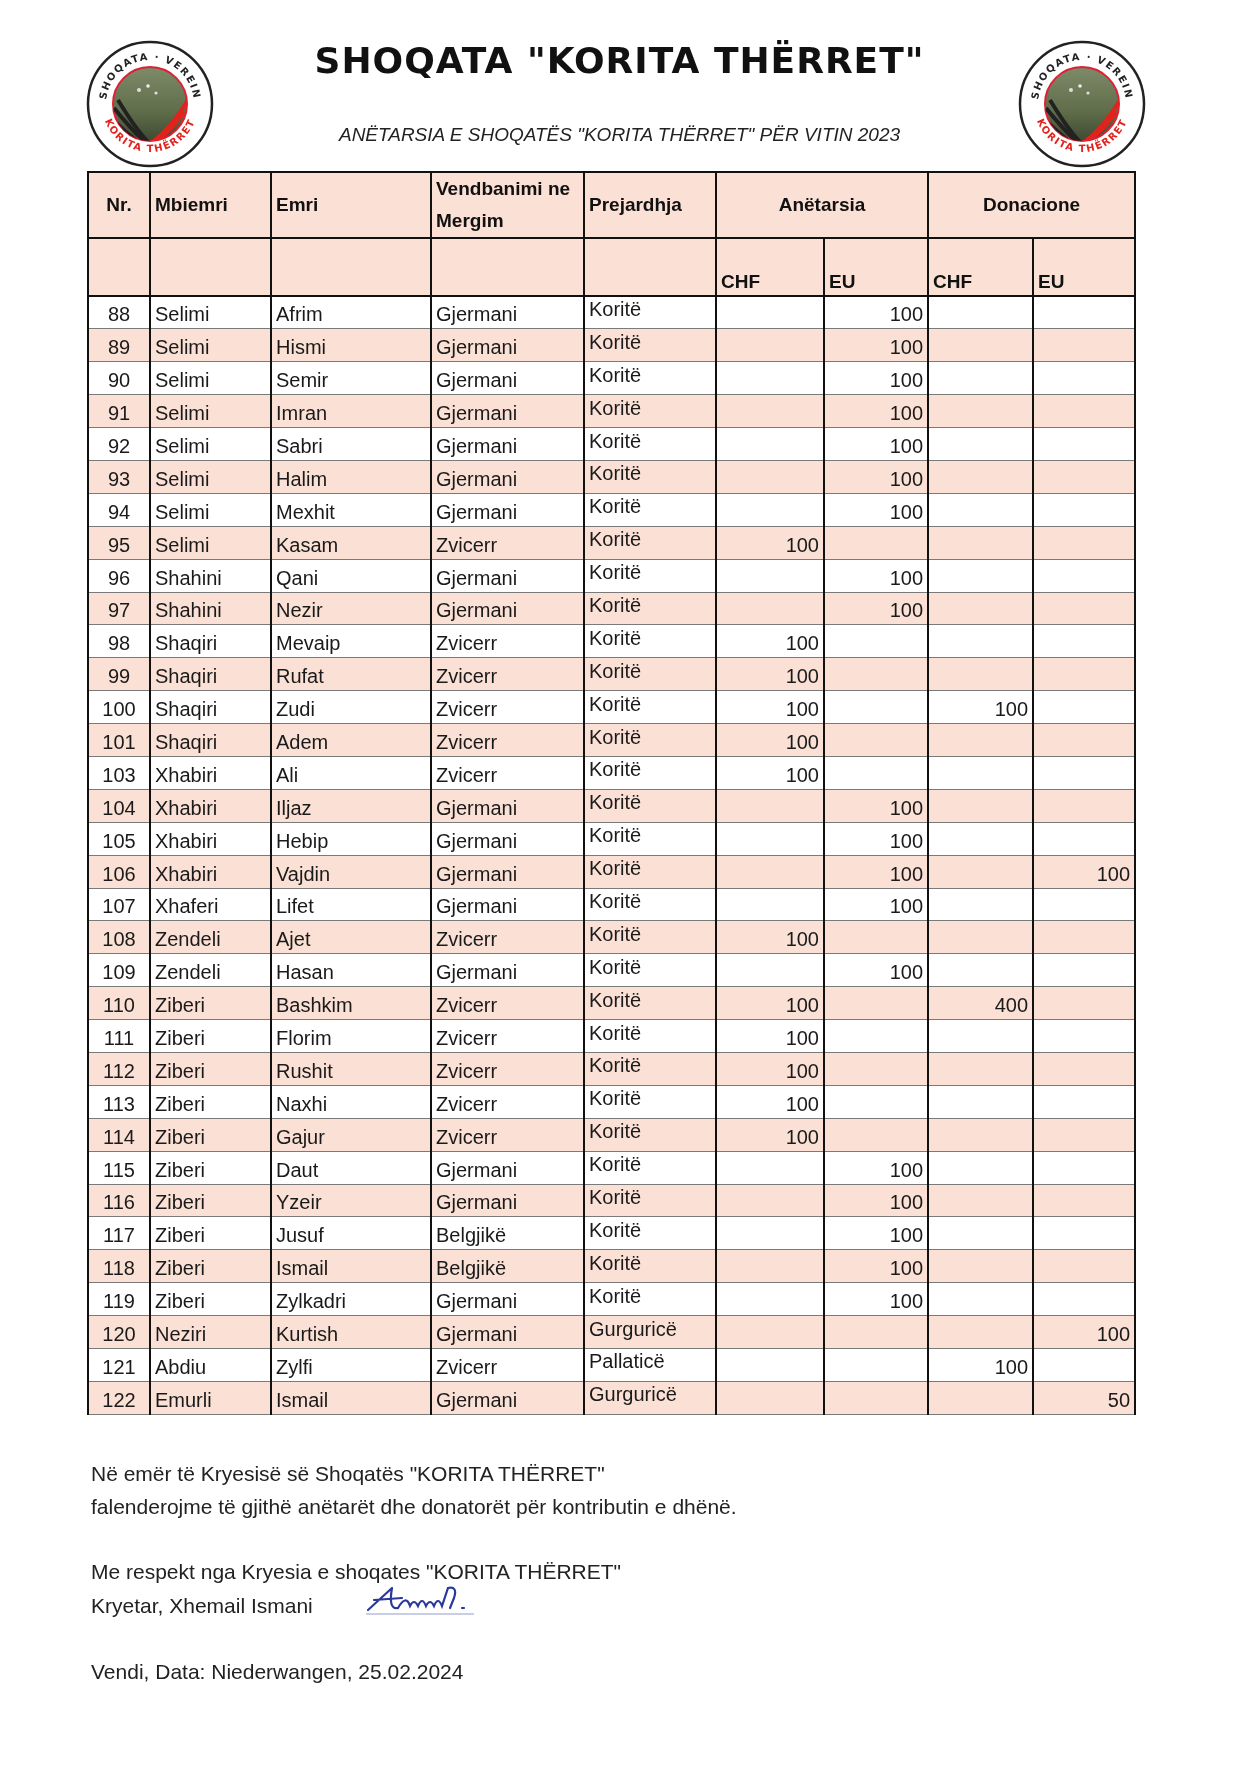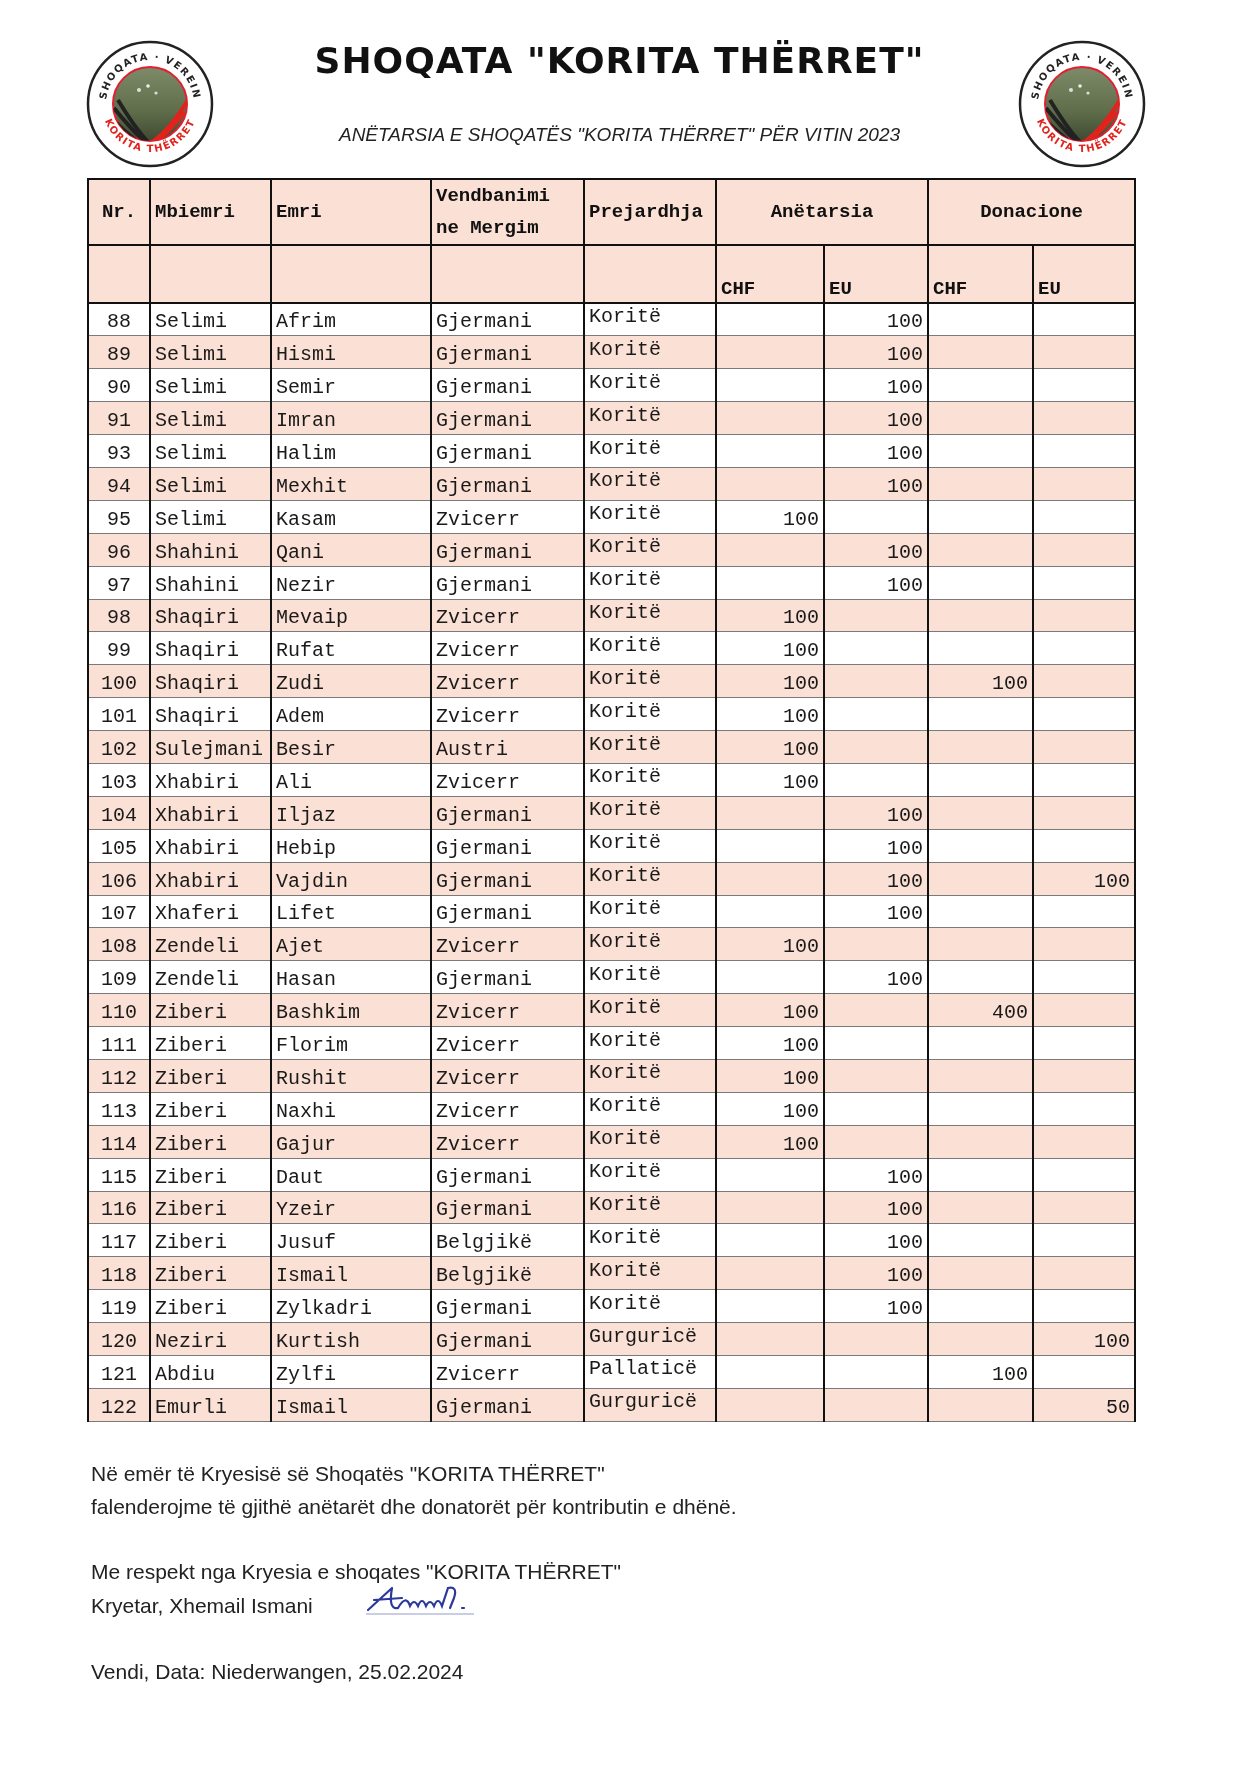--- a/index.html
+++ b/index.html
@@ -13,23 +13,23 @@
   .title {
     position: absolute; left: 0; width: 1239px; top: 40px; text-align: center;
     font-family: "DejaVu Sans", sans-serif; font-weight: bold; font-size: 36px; letter-spacing: 1px; color: #111;
   }
   .subtitle {
     position: absolute; left: 0; width: 1239px; top: 124px; text-align: center;
     font-family: "Liberation Sans", sans-serif; font-style: italic; font-size: 19px; color: #222;
   }
 
   table.members {
-    position: absolute; left: 87px; top: 178px; width: 1047px;
+    position: absolute; left: 87px; top: 171px; width: 1047px;
     border-collapse: collapse; table-layout: fixed;
-    font-family: Liberation Mono, monospace; font-size: 20px; padding-left: 36px;
+    font-family: Liberation Sans, sans-serif; font-size: 20px; padding-left: 36px;
   }
   table.members col.c-nr { width: 62px; }
   table.members col.c-mb { width: 121px; }
   table.members col.c-em { width: 160px; }
   table.members col.c-vb { width: 153px; }
   table.members col.c-pr { width: 132px; }
   table.members col.c-a1 { width: 108px; }
   table.members col.c-a2 { width: 104px; }
   table.members col.c-d1 { width: 105px; }
   table.members col.c-d2 { width: 102px; }
@@ -200,20 +200,31 @@
         <td>Selimi</td>
         <td>Imran</td>
         <td>Gjermani</td>
         <td class="origin">Koritë</td>
         <td class="amt"></td>
         <td class="amt">100</td>
         <td class="amt"></td>
         <td class="amt"></td>
       </tr>
       <tr>
+        <td class="num">92</td>
+        <td>Selimi</td>
+        <td>Sabri</td>
+        <td>Gjermani</td>
+        <td class="origin">Koritë</td>
+        <td class="amt"></td>
+        <td class="amt">100</td>
+        <td class="amt"></td>
+        <td class="amt"></td>
+      </tr>
+      <tr>
         <td class="num">93</td>
         <td>Selimi</td>
         <td>Halim</td>
         <td>Gjermani</td>
         <td class="origin">Koritë</td>
         <td class="amt"></td>
         <td class="amt">100</td>
         <td class="amt"></td>
         <td class="amt"></td>
       </tr>
@@ -292,31 +303,20 @@
         <td class="amt">100</td>
         <td class="amt"></td>
         <td class="amt">100</td>
         <td class="amt"></td>
       </tr>
       <tr>
         <td class="num">101</td>
         <td>Shaqiri</td>
         <td>Adem</td>
         <td>Zvicerr</td>
-        <td class="origin">Koritë</td>
-        <td class="amt">100</td>
-        <td class="amt"></td>
-        <td class="amt"></td>
-        <td class="amt"></td>
-      </tr>
-      <tr>
-        <td class="num">102</td>
-        <td>Sulejmani</td>
-        <td>Besir</td>
-        <td>Austri</td>
         <td class="origin">Koritë</td>
         <td class="amt">100</td>
         <td class="amt"></td>
         <td class="amt"></td>
         <td class="amt"></td>
       </tr>
       <tr>
         <td class="num">103</td>
         <td>Xhabiri</td>
         <td>Ali</td>

